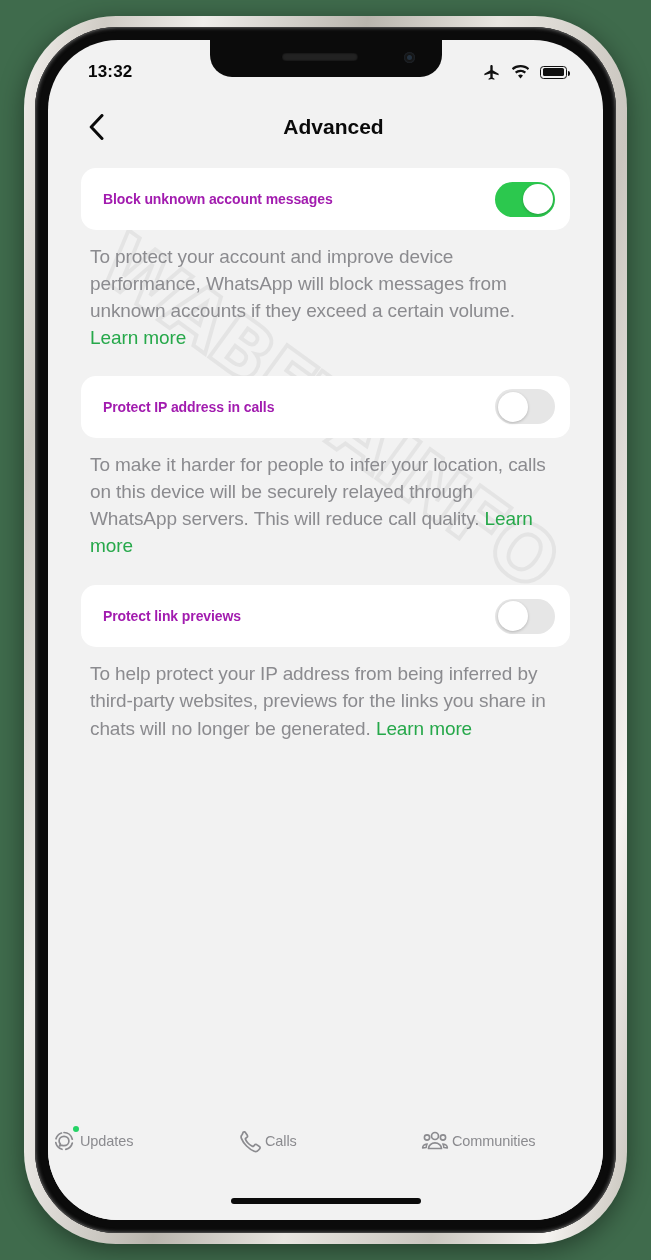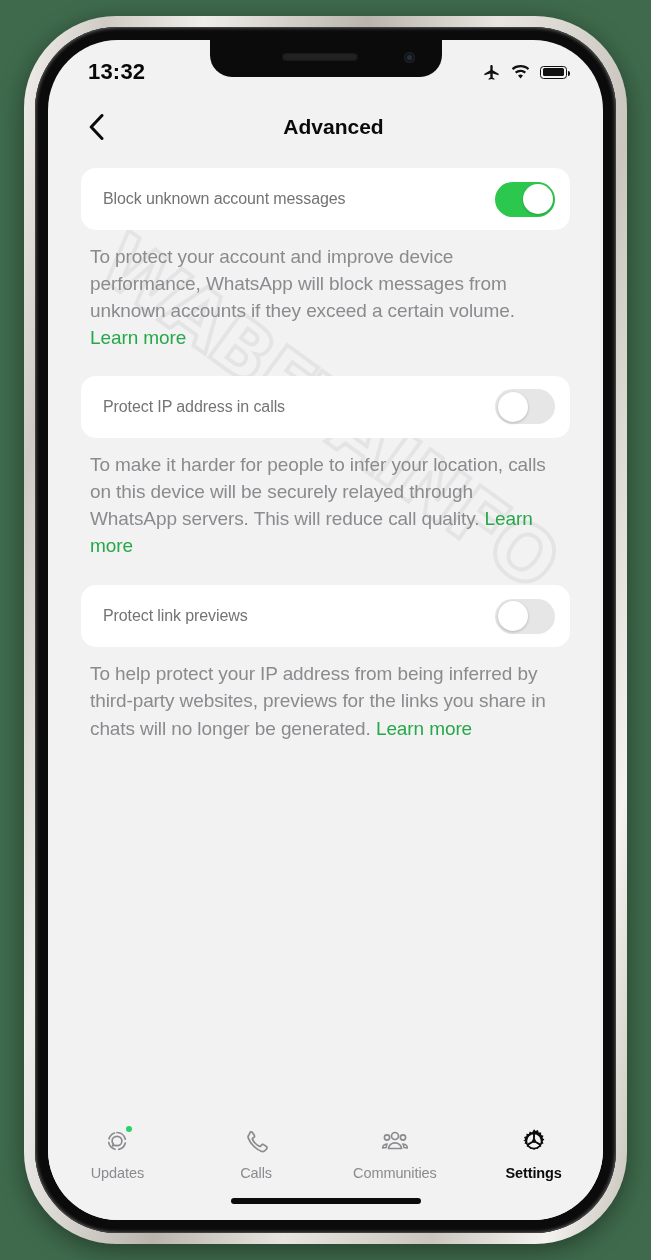--- a/index.html
+++ b/index.html
@@ -74,21 +74,21 @@
   
   .status-bar{
     position:relative;
     height:56px;
     display:flex; align-items:center;
     justify-content:space-between;
     padding:0 36px 0 40px;
     z-index:30;
   }
   .status-time{
-    font-size:22px; font-weight:bold; color:#080808;
+    font-size:17px; font-weight:bold; color:#080808;
     letter-spacing:.2px; padding-top:8px;
   }
   .status-icons{ display:flex; align-items:center; gap:9px; padding-top:8px;}
   .battery{
     width:27px; height:13px;
     border:1.6px solid #111; border-radius:3.6px;
     position:relative; display:flex; align-items:center;
   }
   .battery::after{
     content:""; position:absolute; right:-4px; top:4px;
@@ -147,22 +147,23 @@
     margin:0 33px;
     background:#ffffff;
     border-radius:15px;
     height:62px;
     display:flex; align-items:center;
     justify-content:space-between;
     padding:0 15px 0 22px;
     cursor:pointer;
   }
   .setting-label{
-    font-size:16px; color:#737373;
+    font-size:14px; color:#a21caf;
     letter-spacing:-.1px;
+    font-weight:bold;
   }
   
   .toggle{
     width:60px; height:35px;
     border-radius:18px;
     position:relative; flex:none;
     cursor:pointer;
     transition:background .15s;
   }
   .toggle.on{ background:#2cc84e; }
@@ -191,22 +192,22 @@
     left:0; right:0; bottom:0;
     height:118px;
     display:flex;
     align-items:flex-start;
     padding-top:22px;
     background:#f2f2f2;
     z-index:25;
   }
   .tab{
     flex:1;
-    display:flex; flex-direction:column;
-    align-items:center; gap:7px;
+    display:flex; 
+    align-items:center; 
     cursor:pointer;
   }
   .tab-icon{ position:relative; height:34px; display:flex; align-items:center;}
   .tab-label{
     font-size:14.5px; color:#8b8b8f; letter-spacing:-.1px;
   }
   .tab.active .tab-label{ color:#0b0b0b; font-weight:bold; }
   .badge-dot{
     position:absolute; right:-1px; top:0px;
     width:10px; height:10px; border-radius:50%;
@@ -331,32 +332,20 @@
               <circle cx="25" cy="12.5" r="2.6" stroke="#8b8b8f" stroke-width="1.6" fill="none"></circle>
               <path d="M10.5 23.5c0-3.1 2.9-5.6 6.5-5.6s6.5 2.5 6.5 5.6z" stroke="#8b8b8f" stroke-width="1.7" fill="none" stroke-linejoin="round"></path>
               <path d="M8.2 22.6c0-1.5.3-2.7 1-3.7-2.6.3-4.6 2-4.6 4.1z" stroke="#8b8b8f" stroke-width="1.5" fill="none" stroke-linejoin="round"></path>
               <path d="M25.8 22.6c0-1.5-.3-2.7-1-3.7 2.6.3 4.6 2 4.6 4.1z" stroke="#8b8b8f" stroke-width="1.5" fill="none" stroke-linejoin="round"></path>
             </svg>
           </div>
           <div class="tab-label">Communities</div>
         </div>
 
 
-        <div class="tab active">
-          <div class="tab-icon">
-            <svg width="32" height="32" viewBox="0 0 32 32">
-              <path fill="#0b0b0b" d="M16 4.2l1.6 1.9 2.3-1 .8 2.4 2.5-.1-.1 2.5 2.4.8-1 2.3 1.9 1.6-1.9 1.6 1 2.3-2.4.8.1 2.5-2.5-.1-.8 2.4-2.3-1-1.6 1.9-1.6-1.9-2.3 1-.8-2.4-2.5.1.1-2.5-2.4-.8 1-2.3L5.2 16l1.9-1.6-1-2.3 2.4-.8-.1-2.5 2.5.1.8-2.4 2.3 1z"></path>
-              <circle cx="16" cy="16" r="7.6" fill="#f2f2f2"></circle>
-              <circle cx="16" cy="16" r="2" fill="#0b0b0b"></circle>
-              <path d="M16 14V9.2M14.3 17l-4.1 2.4M17.7 17l4.1 2.4" stroke="#0b0b0b" stroke-width="1.9" stroke-linecap="round"></path>
-              <circle cx="16" cy="16" r="7.6" stroke="#0b0b0b" stroke-width="1.6" fill="none"></circle>
-            </svg>
-          </div>
-          <div class="tab-label">Settings</div>
-        </div>
 
       </div>
 
       <div class="home-indicator"></div>
 
     </div>
   </div>
 </div>
 
 </body></html>

